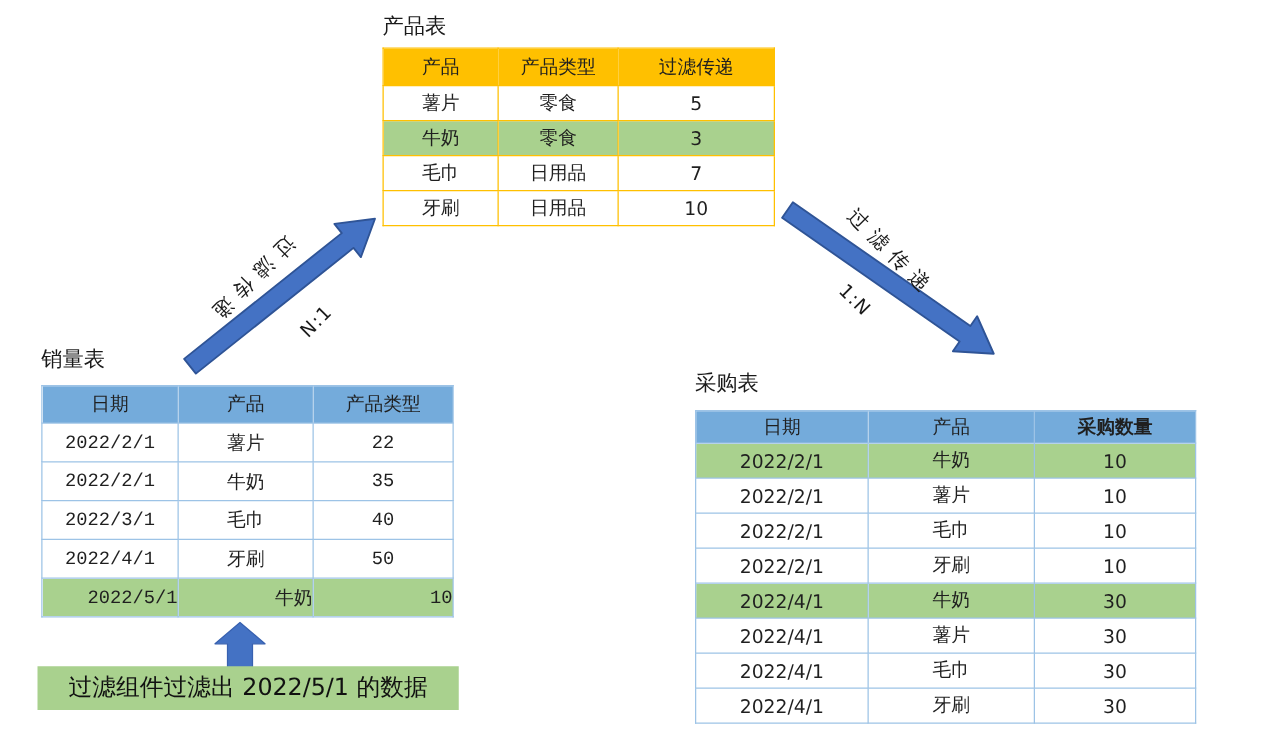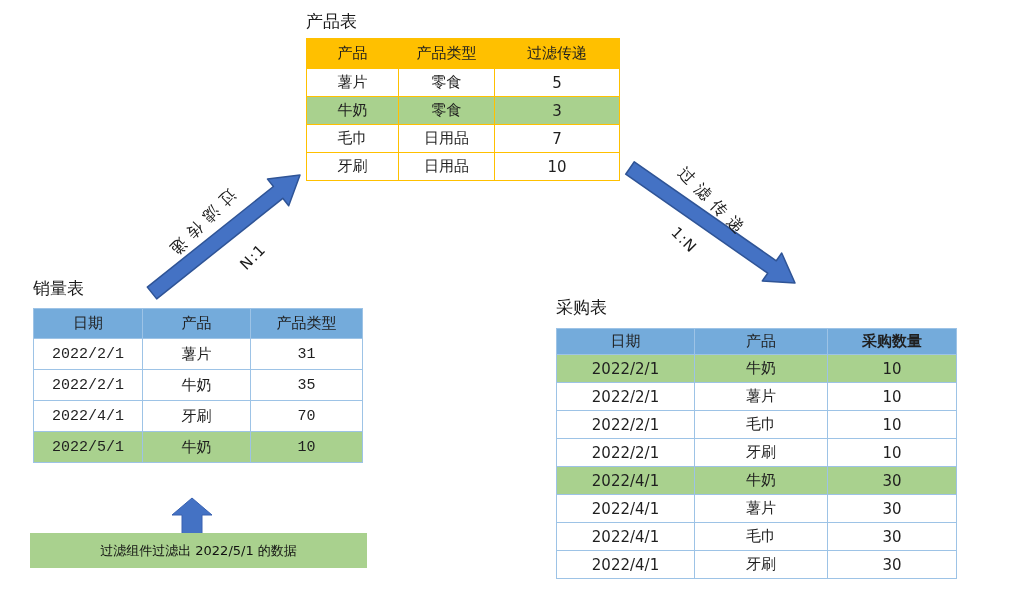--- a/index.html
+++ b/index.html
@@ -26,21 +26,21 @@
   .product th:nth-child(1){width:91px;}
   .product th:nth-child(2){width:95px;text-align:center;}
   .product th:nth-child(3){width:124px;}
 
   
   .sales-wrap{left:33px;top:279px;font-family:Liberation Mono, monospace;}
   .sales{margin-top:7px;}
   .sales th,.sales td{border-color:var(--blue-border);}
   .sales th{background:var(--blue-header-bg);height:29px;}
   .sales td{background:#ffffff;height:30px;}
-  .sales tr.hl td{background:var(--highlight-green);}
+  .sales tr.hl td{background:var(--highlight-green);text-align:right;}
   .sales th:nth-child(1){width:108px;}
   .sales th:nth-child(2){width:107px;}
   .sales th:nth-child(3){width:111px;}
 
   
   .purchase-wrap{left:556px;top:296px;}
   .purchase{margin-top:10px;}
   .purchase th,.purchase td{border-color:var(--blue-border);}
   .purchase th{background:var(--blue-header-bg);height:25px;}
   .purchase td{background:#ffffff;height:27px;}
@@ -59,21 +59,21 @@
     color:#1a1a1a;transform-origin:center center;
   }
   .rot135{transform:translate(-50%,-50%) rotate(135deg);}
   .rot45{transform:translate(-50%,-50%) rotate(45deg);}
   .rotm45{transform:translate(-50%,-50%) rotate(-45deg);}
 
   
   .annotation{
     left:30px;top:533px;width:337px;height:35px;
     background:var(--label-bg);
-    font-size:13px;line-height:35px;text-align:center;color:#111;white-space:nowrap;
+    font-size:19px;line-height:35px;text-align:center;color:#111;white-space:nowrap;
   }
   svg{display:block;}
 </style>
 </head>
 <body>
 
 <div class="abs product-wrap">
   <div class="tbl-title">产品表</div>
   <table class="product">
       <thead>
@@ -115,31 +115,36 @@
         <tr>
           <th>日期</th>
           <th>产品</th>
           <th>产品类型</th>
         </tr>
       </thead>
       <tbody>
         <tr>
           <td>2022/2/1</td>
           <td>薯片</td>
-          <td>31</td>
+          <td>22</td>
         </tr>
         <tr>
           <td>2022/2/1</td>
           <td>牛奶</td>
           <td>35</td>
         </tr>
         <tr>
-          <td>2022/4/1</td>
-          <td>牙刷</td>
-          <td>70</td>
+          <td>2022/3/1</td>
+          <td>毛巾</td>
+          <td>40</td>
+        </tr>
+        <tr>
+          <td>2022/4/1</td>
+          <td>牙刷</td>
+          <td>50</td>
         </tr>
         <tr class="hl">
           <td>2022/5/1</td>
           <td>牛奶</td>
           <td>10</td>
         </tr>
       </tbody>
     </table>
 </div>
 

